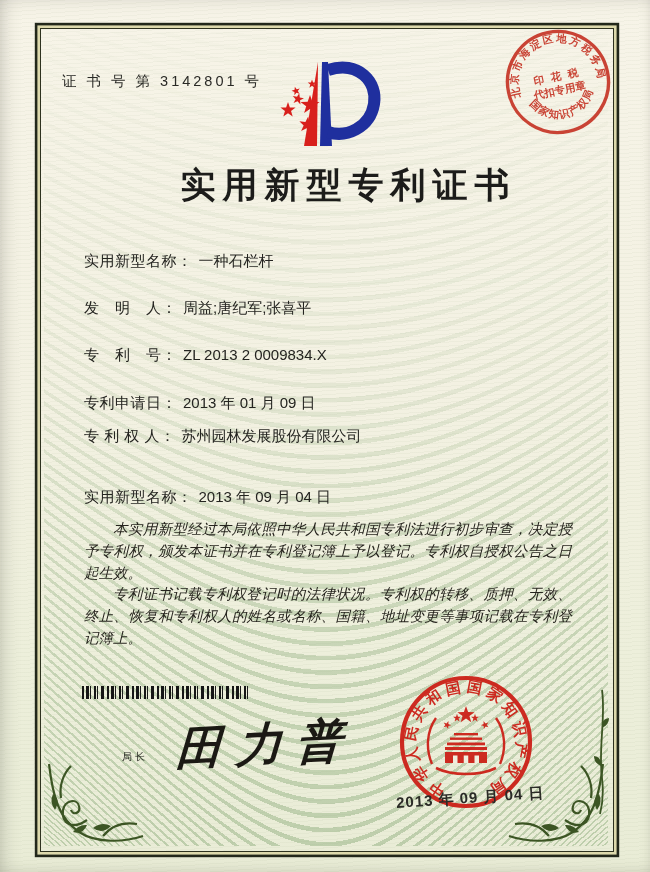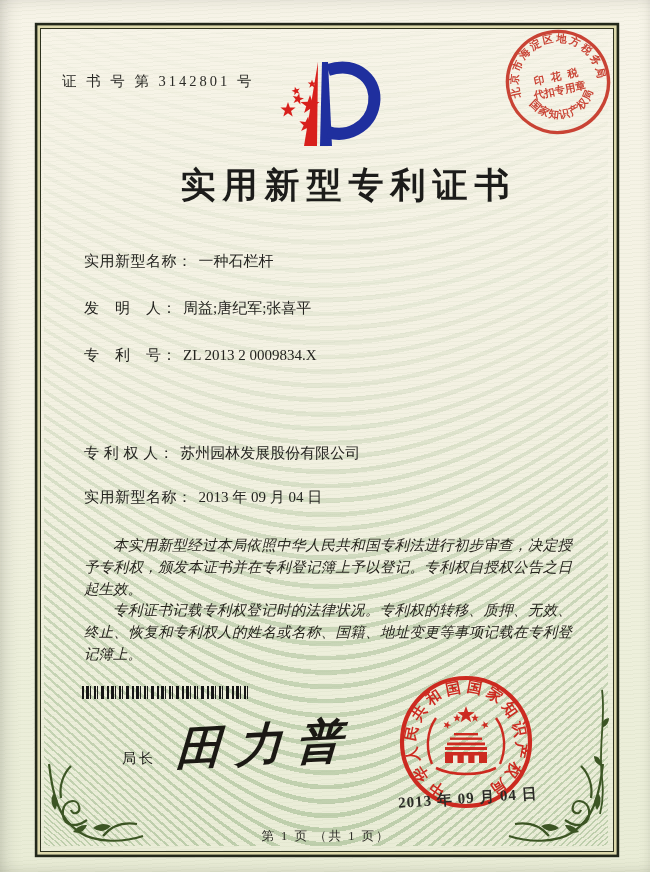--- a/index.html
+++ b/index.html
@@ -1,18 +1,18 @@
 <!DOCTYPE html>
 <html><head>
 <meta charset="utf-8">
 <style>
   html,body{margin:0;padding:0;background:#ffffff;}
   .page{
     position:relative; width:650px; height:872px; overflow:hidden;
-    font-family:Liberation Serif, serif;
+    font-family:Liberation Sans, sans-serif;
     background:linear-gradient(180deg,#f7f4e8 0%,#f3f1e2 45%,#edefdb 75%,#e9ecd6 100%);
     box-shadow:inset 14px 0 20px -12px rgba(0,0,0,.18),
                inset -8px 0 14px -10px rgba(0,0,0,.10),
                inset 0 12px 22px -14px rgba(60,60,50,.12),
                inset 0 -10px 18px -12px rgba(60,60,40,.14);
   }
   
   .weave{position:absolute; inset:0;
     background:repeating-linear-gradient(176deg, rgba(150,165,130,.07) 0 1px, rgba(0,0,0,0) 1px 4px);
     pointer-events:none;}
@@ -28,33 +28,33 @@
     box-shadow:0 0 0 2.6px #ddd9ac, 0 0 0 5.2px #22271a;
     pointer-events:none;}
   .cert-no{position:absolute; left:62px; top:72px; font-size:14.5px; color:#2a2a26; letter-spacing:3px;}
   .logo{position:absolute; left:250px; top:58px; width:140px; height:96px;}
   .tax-stamp{position:absolute; left:502px; top:26px; width:112px; height:112px; opacity:.92;}
   .title{position:absolute; left:40px; top:162px; width:617px; text-align:center;
     font-size:35px; font-weight:bold; letter-spacing:7px; color:#1c1c1a;}
   .field{position:absolute; left:84px; font-size:15px; color:#242420; white-space:nowrap;}
   .field .lab{letter-spacing:.5px;}
   .field .val{margin-left:6px;}
-  .f0{top:252px;} .f1{top:299px;} .f2{top:346px;} .f3{top:394px;} .f4{top:444px;} .f5{top:488px;}
-  .body-text{position:absolute; left:84px; top:519px; width:488px;margin-top:16px;}
+  .f0{top:252px;} .f1{top:299px;} .f2{top:346px;} .f3{top:394px;} .f4{top:427px;} .f5{top:488px;}
+  .body-text{position:absolute; left:84px; top:519px; width:488px;}
   .body-text p{margin:0; font-size:14.5px; line-height:21.8px; color:#26241e;
     text-indent:2em; text-align:justify; font-style:italic;}
   .barcode{position:absolute; left:82px; top:686px; width:168px; height:13px;
     background-image:repeating-linear-gradient(90deg,
       #161616 0 2px, rgba(0,0,0,0) 2px 4px,
       #161616 4px 7px, rgba(0,0,0,0) 7px 8px,
       #1d1d1d 8px 9px, rgba(0,0,0,0) 9px 12px,
       #161616 12px 14px, rgba(0,0,0,0) 14px 15px,
       #1d1d1d 15px 16px, rgba(0,0,0,0) 16px 19px,
       #161616 19px 22px, rgba(0,0,0,0) 22px 25px);}
-  .signer-title{position:absolute; left:122px; top:750px; font-size:14px; letter-spacing:3px; color:#23231f;}
+  .signer-title{position:absolute; left:122px; top:750px; font-size:10px; letter-spacing:3px; color:#23231f;}
   .signature{position:absolute; left:176px; top:714px; font-size:46px; font-weight:bold; font-style:italic;
     letter-spacing:14px; color:#1b1914; transform:rotate(-3deg) skewX(-6deg); white-space:nowrap;}
   .seal{position:absolute; left:396px; top:672px; width:140px; height:140px; opacity:.94;}
   .seal-date{position:absolute; left:396px; top:789px; width:144px; text-align:center;
     font-size:15px; font-weight:bold; letter-spacing:1px; color:#2b2b27; transform:rotate(-4deg); white-space:nowrap;}
   .footer{position:absolute; left:40px; top:828px; width:572px; text-align:center;
     font-size:12.5px; letter-spacing:2px; color:#2a2a24;}
   .orn{position:absolute; pointer-events:none;}
   .orn-left{left:43px; top:760px; width:110px; height:86px;}
   .orn-right{left:499px; top:760px; width:110px; height:86px; transform:scaleX(-1);}
@@ -112,20 +112,23 @@
   <div class="title">实用新型专利证书</div>
 
   <div class="field f1">
     <span class="lab">发　明　人：</span><span class="val">周益;唐纪军;张喜平</span>
   </div>
   <div class="field f0">
     <span class="lab">实用新型名称：</span><span class="val">一种石栏杆</span>
   </div>
   <div class="field f2">
     <span class="lab">专　利　号：</span><span class="val">ZL 2013 2 0009834.X</span>
+  </div>
+  <div class="field f3">
+    <span class="lab">专利申请日：</span><span class="val">2013 年 01 月 09 日</span>
   </div>
   <div class="field f4">
     <span class="lab">专 利 权 人：</span><span class="val">苏州园林发展股份有限公司</span>
   </div>
   <div class="field f5">
     <span class="lab">实用新型名称：</span><span class="val">2013 年 09 月 04 日</span>
   </div>
 
   <div class="body-text">
     <p>本实用新型经过本局依照中华人民共和国专利法进行初步审查，决定授予专利权，颁发本证书并在专利登记簿上予以登记。专利权自授权公告之日起生效。</p>
@@ -191,15 +194,14 @@
       <path d="M30,72 q6,-8 14,-7 q-4,10 -14,7 Z"></path>
       <path d="M12,50 q-6,-8 -2,-16 q8,5 2,16 Z"></path>
     </g>
   </svg>
   <svg class="orn vine" viewBox="0 0 18 128">
     <path d="M10,2 C14,30 6,60 10,90 C12,106 10,118 8,126" fill="none" stroke="#3c5524" stroke-width="1.8"></path>
     <path d="M10,40 q7,-3 7,-10 q-8,1 -7,10 Z" fill="#3c5524"></path>
     <path d="M9,78 q-7,-3 -7,-10 q8,1 7,10 Z" fill="#3c5524"></path>
   </svg>
 
-  <div class="footer">第 1 页 （共 1 页）</div>
 
 </div>
 
 </body></html>

